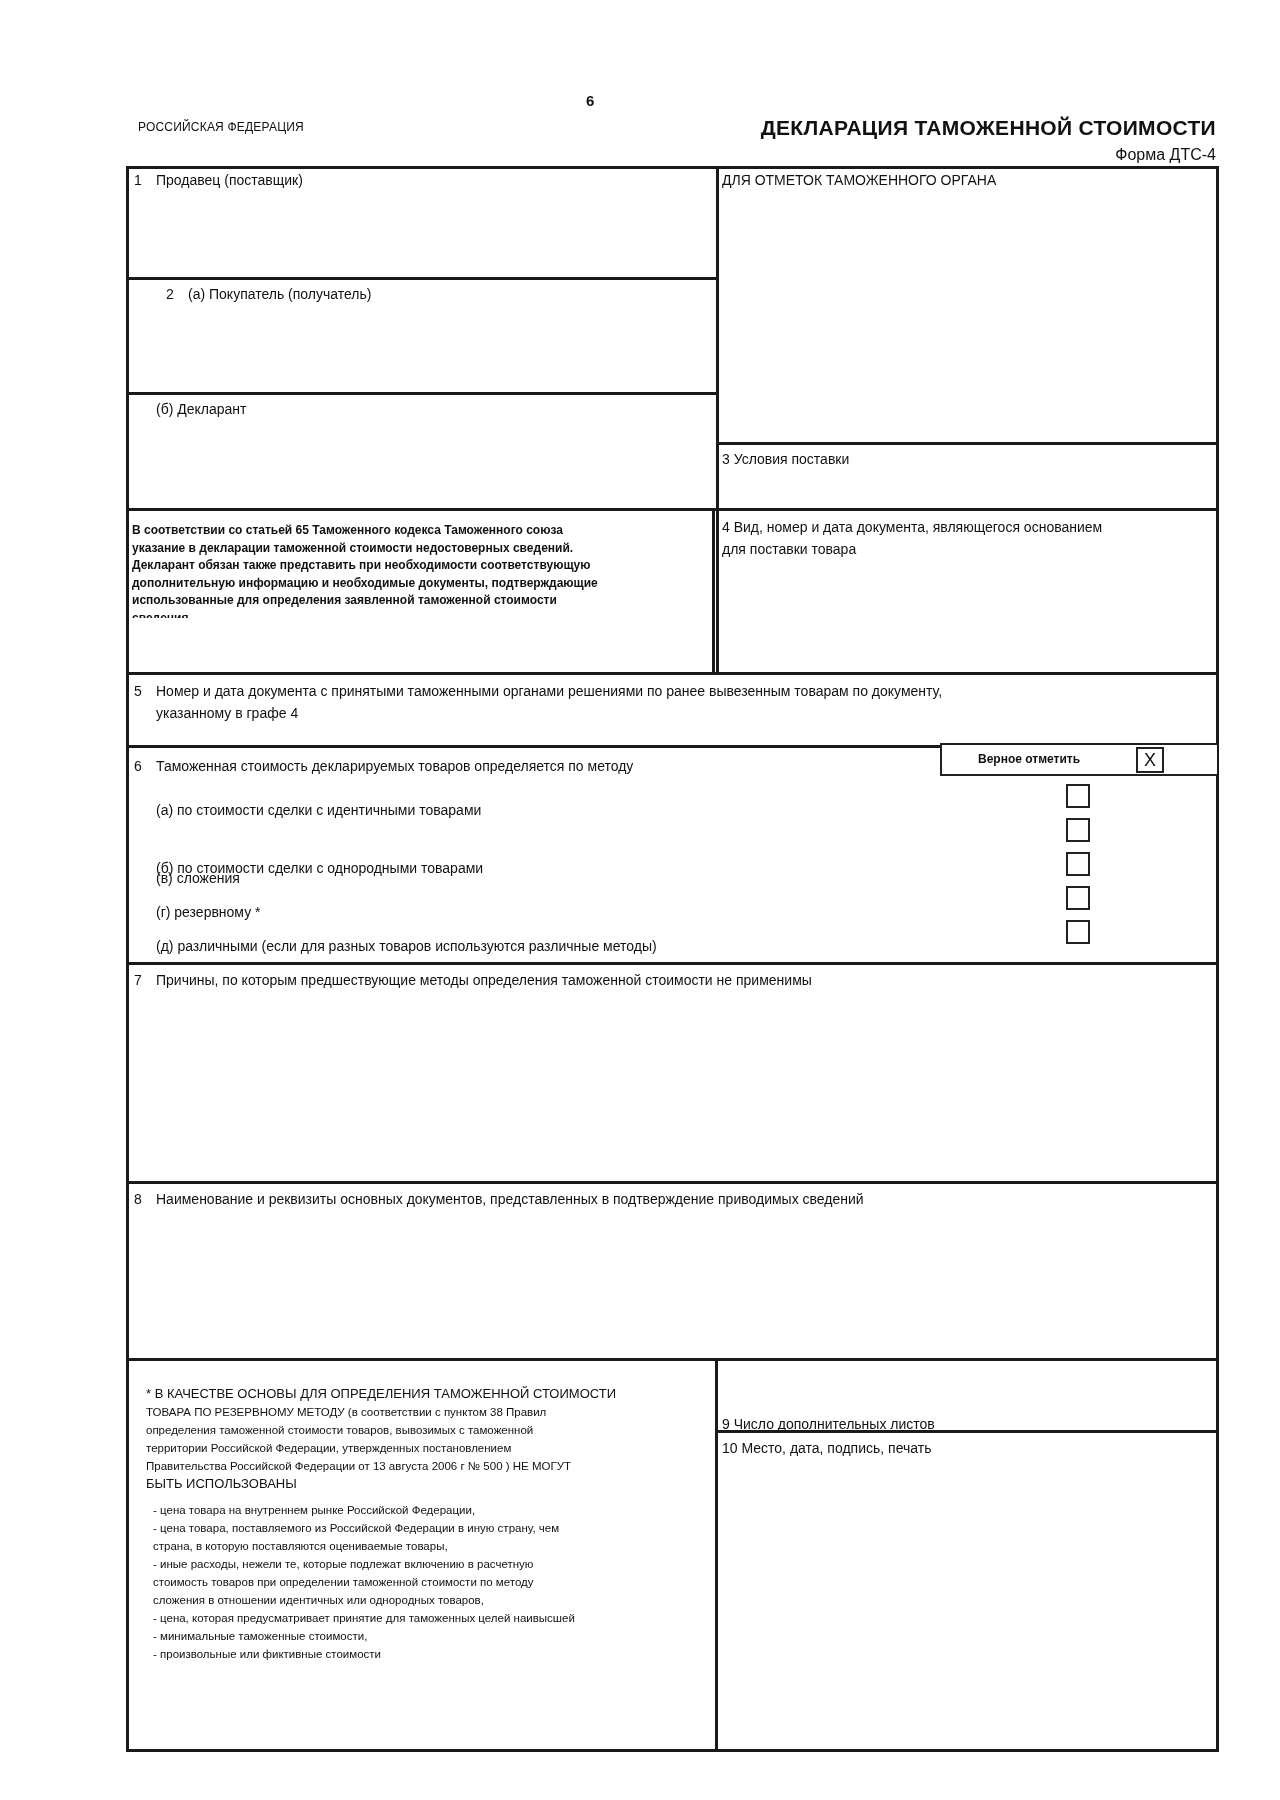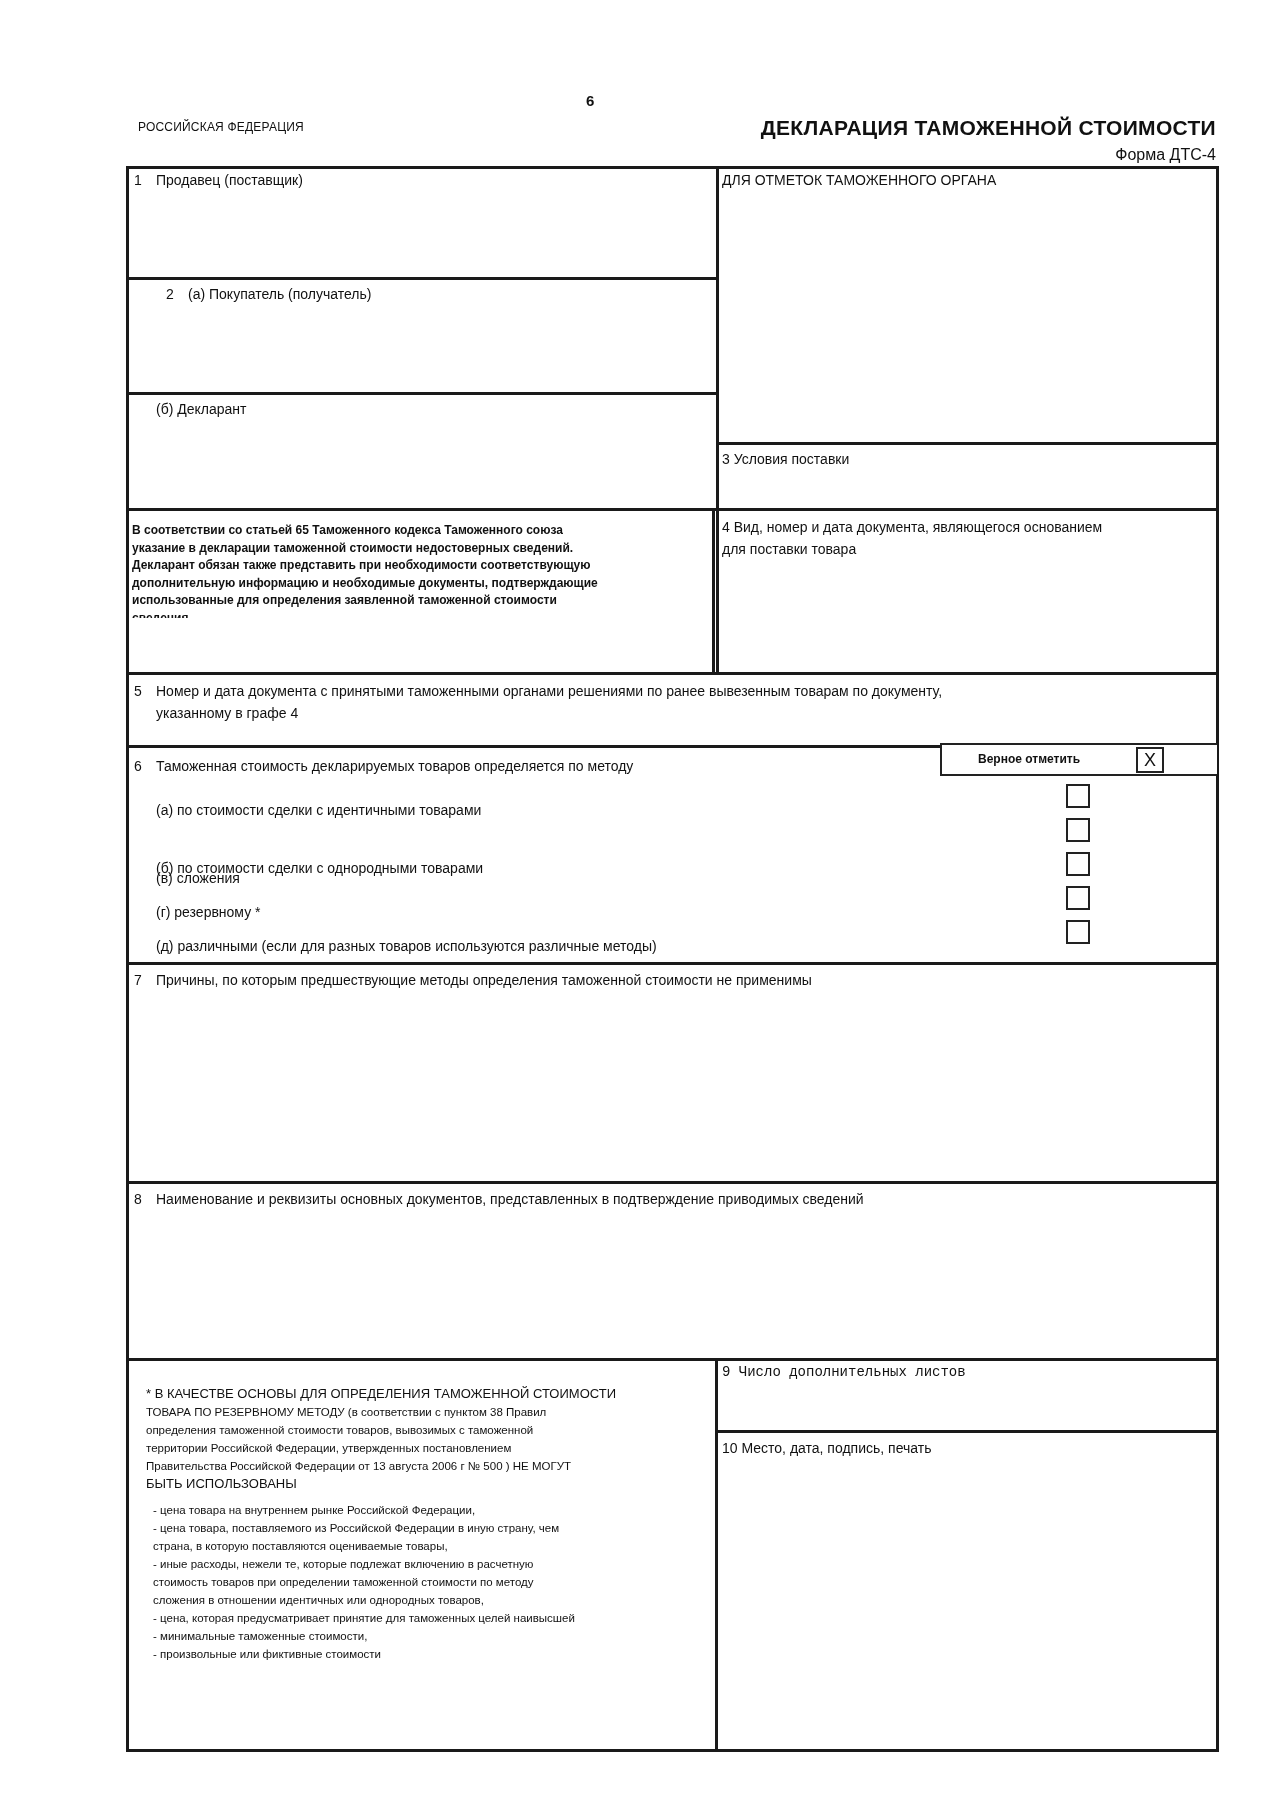--- a/index.html
+++ b/index.html
@@ -150,17 +150,17 @@
     <li>страна, в которую поставляются оцениваемые товары,</li>
     <li>- иные расходы, нежели те, которые подлежат включению в расчетную</li>
     <li>стоимость товаров при определении таможенной стоимости по методу</li>
     <li>сложения в отношении идентичных или однородных товаров,</li>
     <li>- цена, которая предусматривает принятие для таможенных целей наивысшей</li>
     <li>- минимальные таможенные стоимости,</li>
     <li>- произвольные или фиктивные стоимости</li>
   </ul>
 </div>
 
-<div class="label" style="left:722px; top:1364px;font-family:Liberation Mono, monospace;">9 Число дополнительных листов</div>
+<div class="label" style="left:722px; top:1416px;">9 Число дополнительных листов</div>
 <div class="cell" style="left:720px; top:1384px; width:494px; height:44px;"></div>
 
 <div class="label" style="left:722px; top:1440px;">10 Место, дата, подпись, печать</div>
 <div class="cell" style="left:720px; top:1460px; width:494px; height:286px;"></div>
 
 </body></html>

